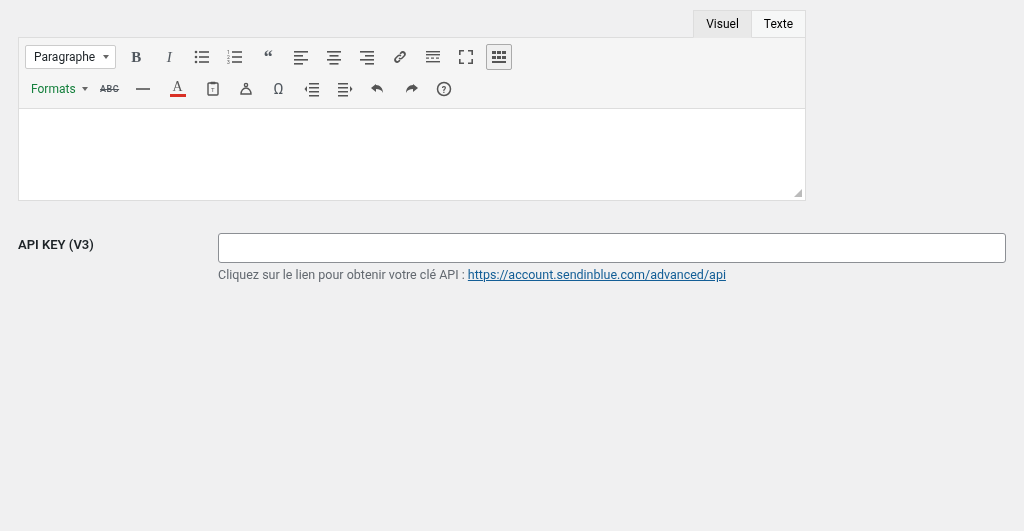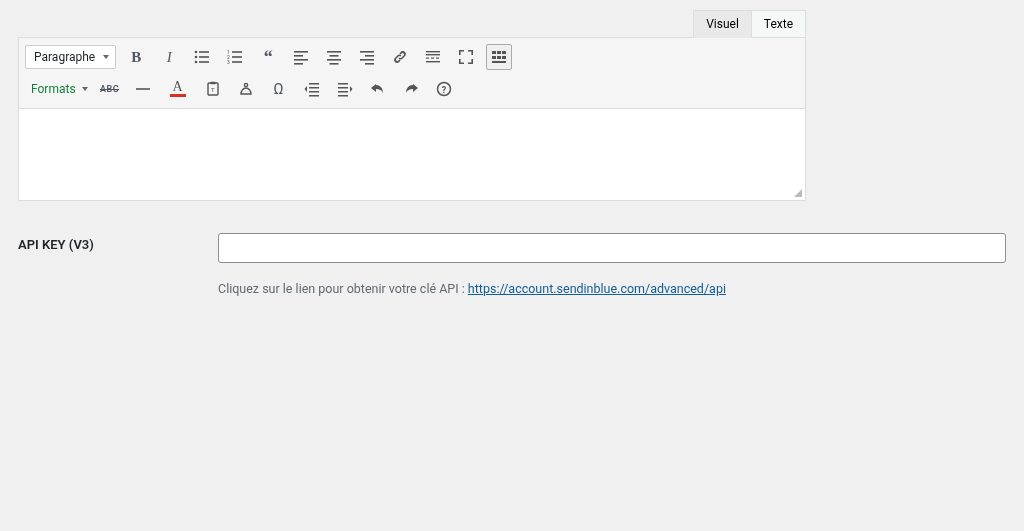--- a/index.html
+++ b/index.html
@@ -132,21 +132,21 @@
     border-left:8px solid transparent;
     border-bottom:8px solid #bbb;
   }
   .desc-row { margin-bottom: 32px; }
   .api-input {
     width: 788px; height: 30px;
     border: 1px solid #8c8f94; border-radius: 3px;
     background:#fff; padding: 0 8px; font-size:13px;
   }
   .help-text {
-    margin-top: 18px; color: #636970; font-size: 12.5px;
+    margin-top: 4px; color: #636970; font-size: 12.5px;
   }
   .help-text a { color: #135e96; text-decoration: underline; }
   .submit-btn {
     background: #2271b1; color:#fff;
     border: 1px solid #135e96; border-radius:3px;
     padding: 0 12px; height: 32px;
     font-size: 13px; cursor:pointer;
     margin-top: 20px;
   }
 </style>

